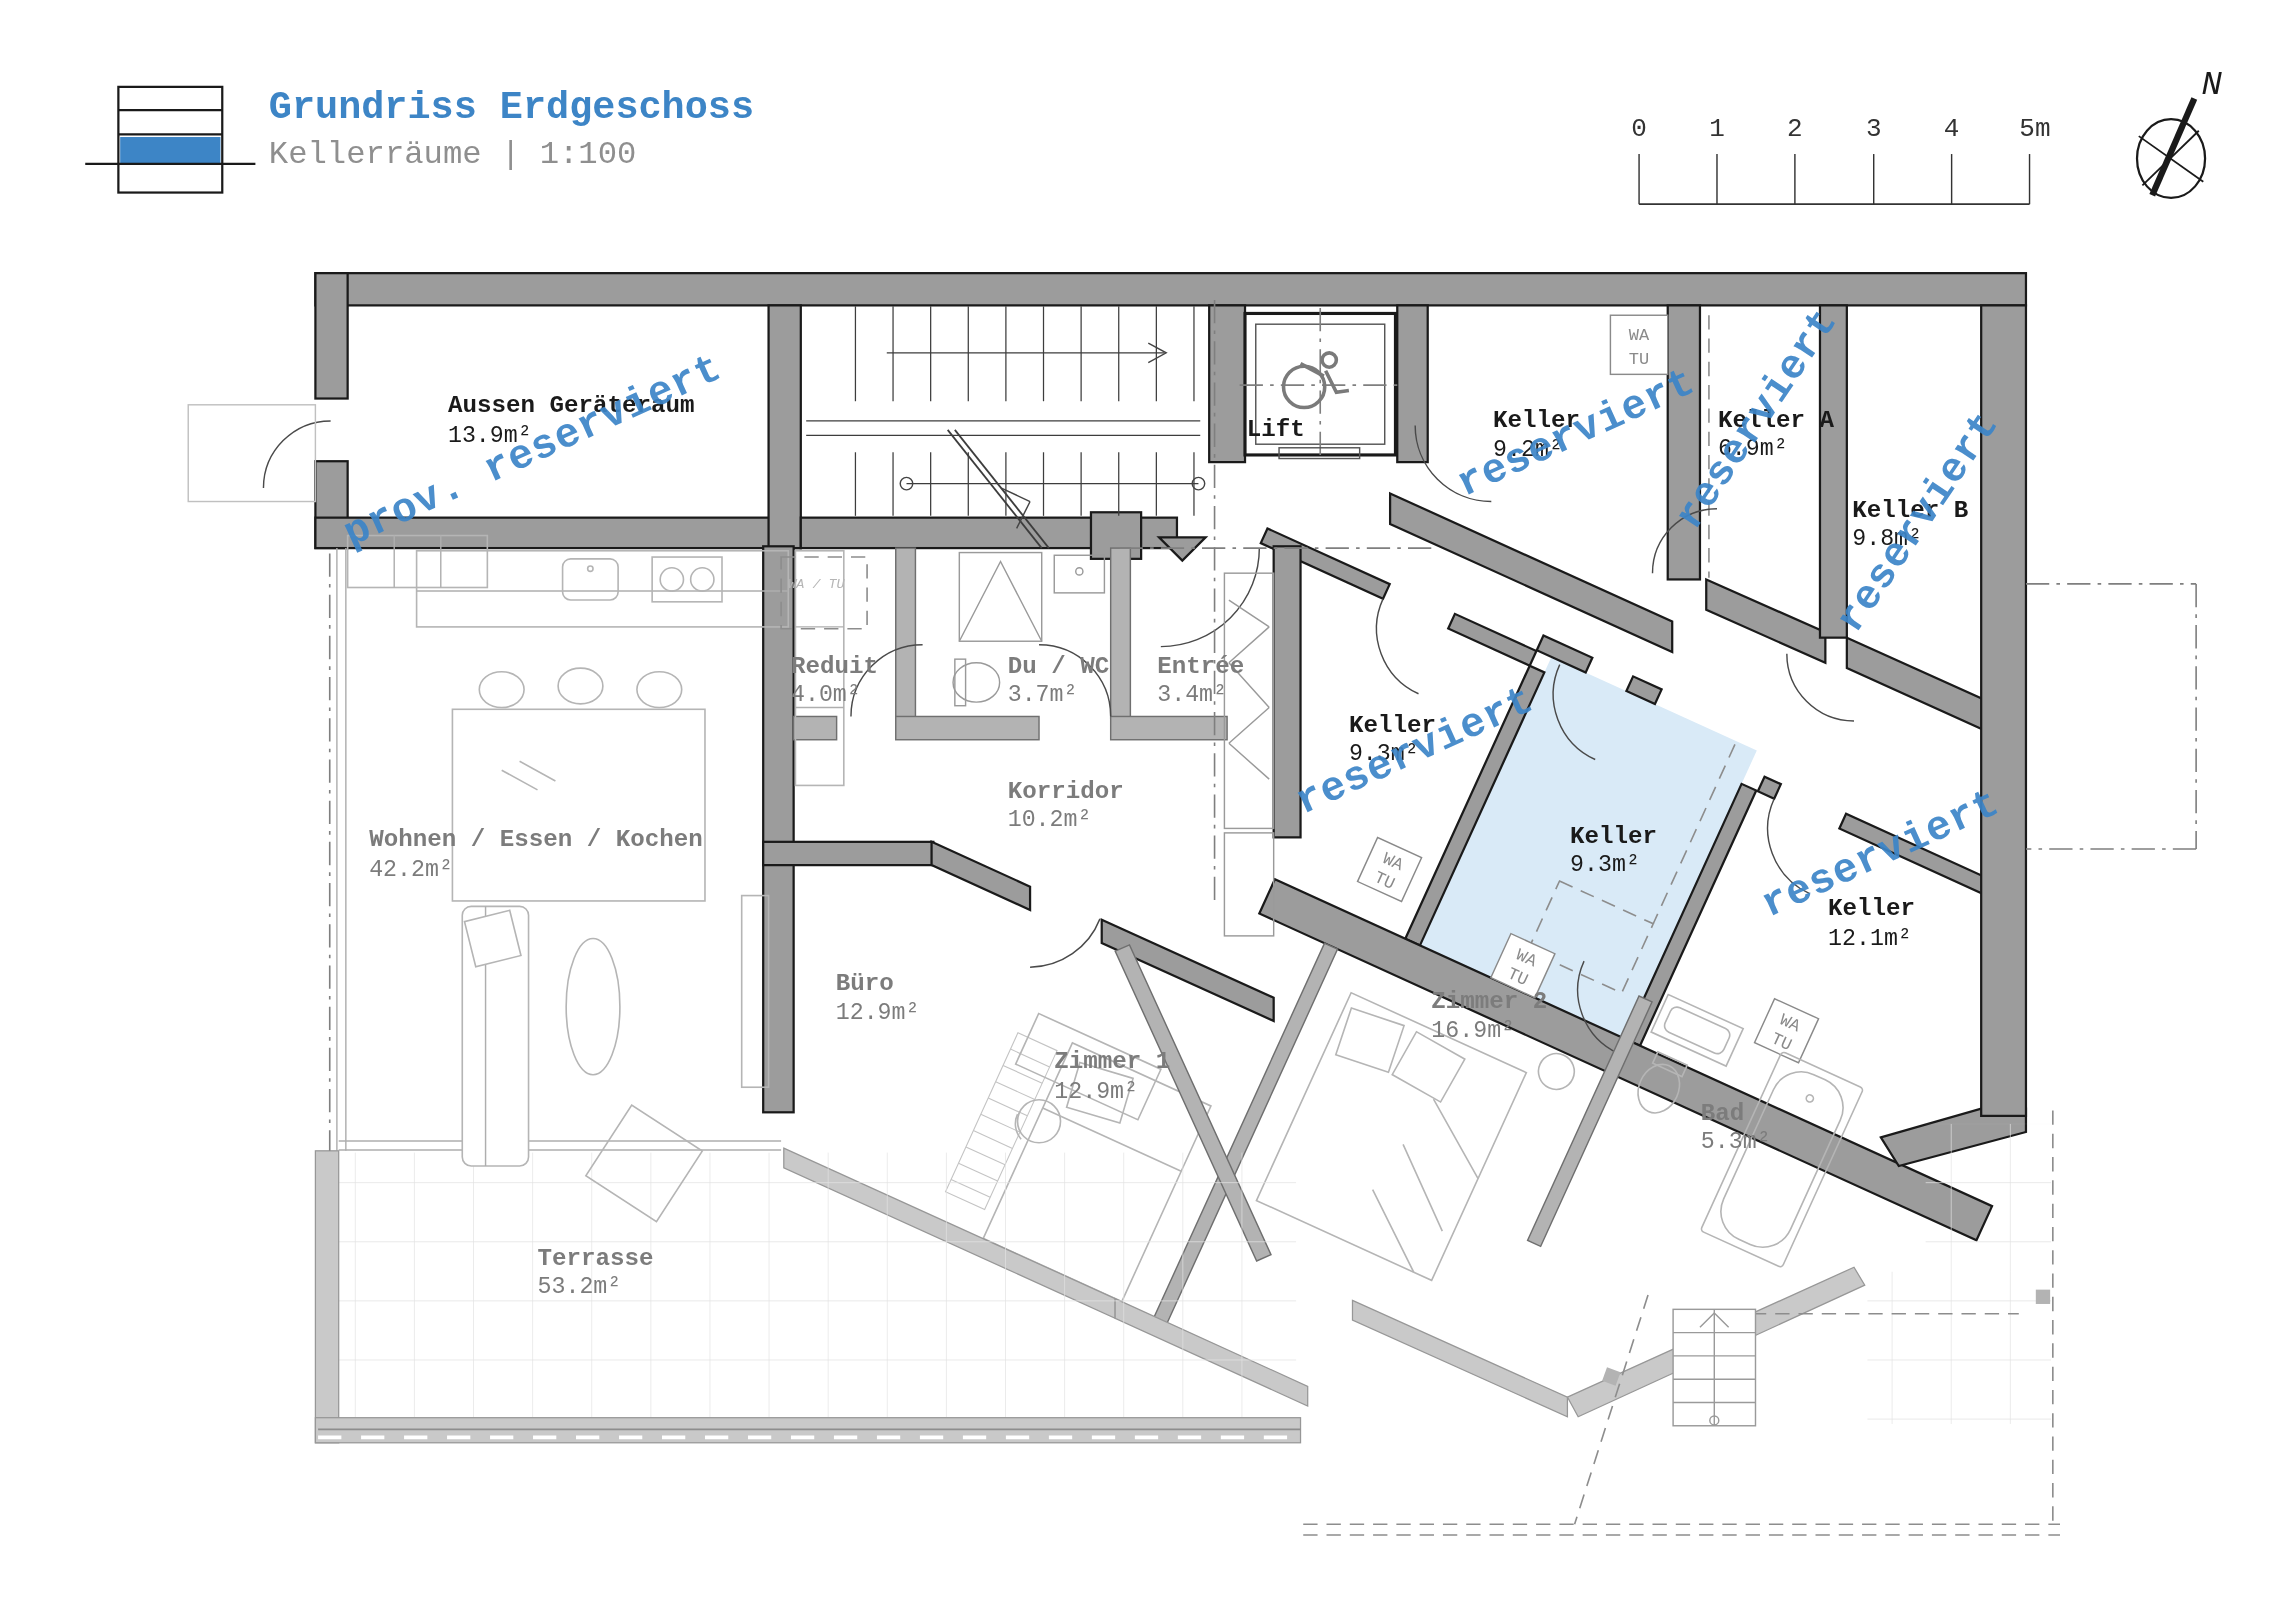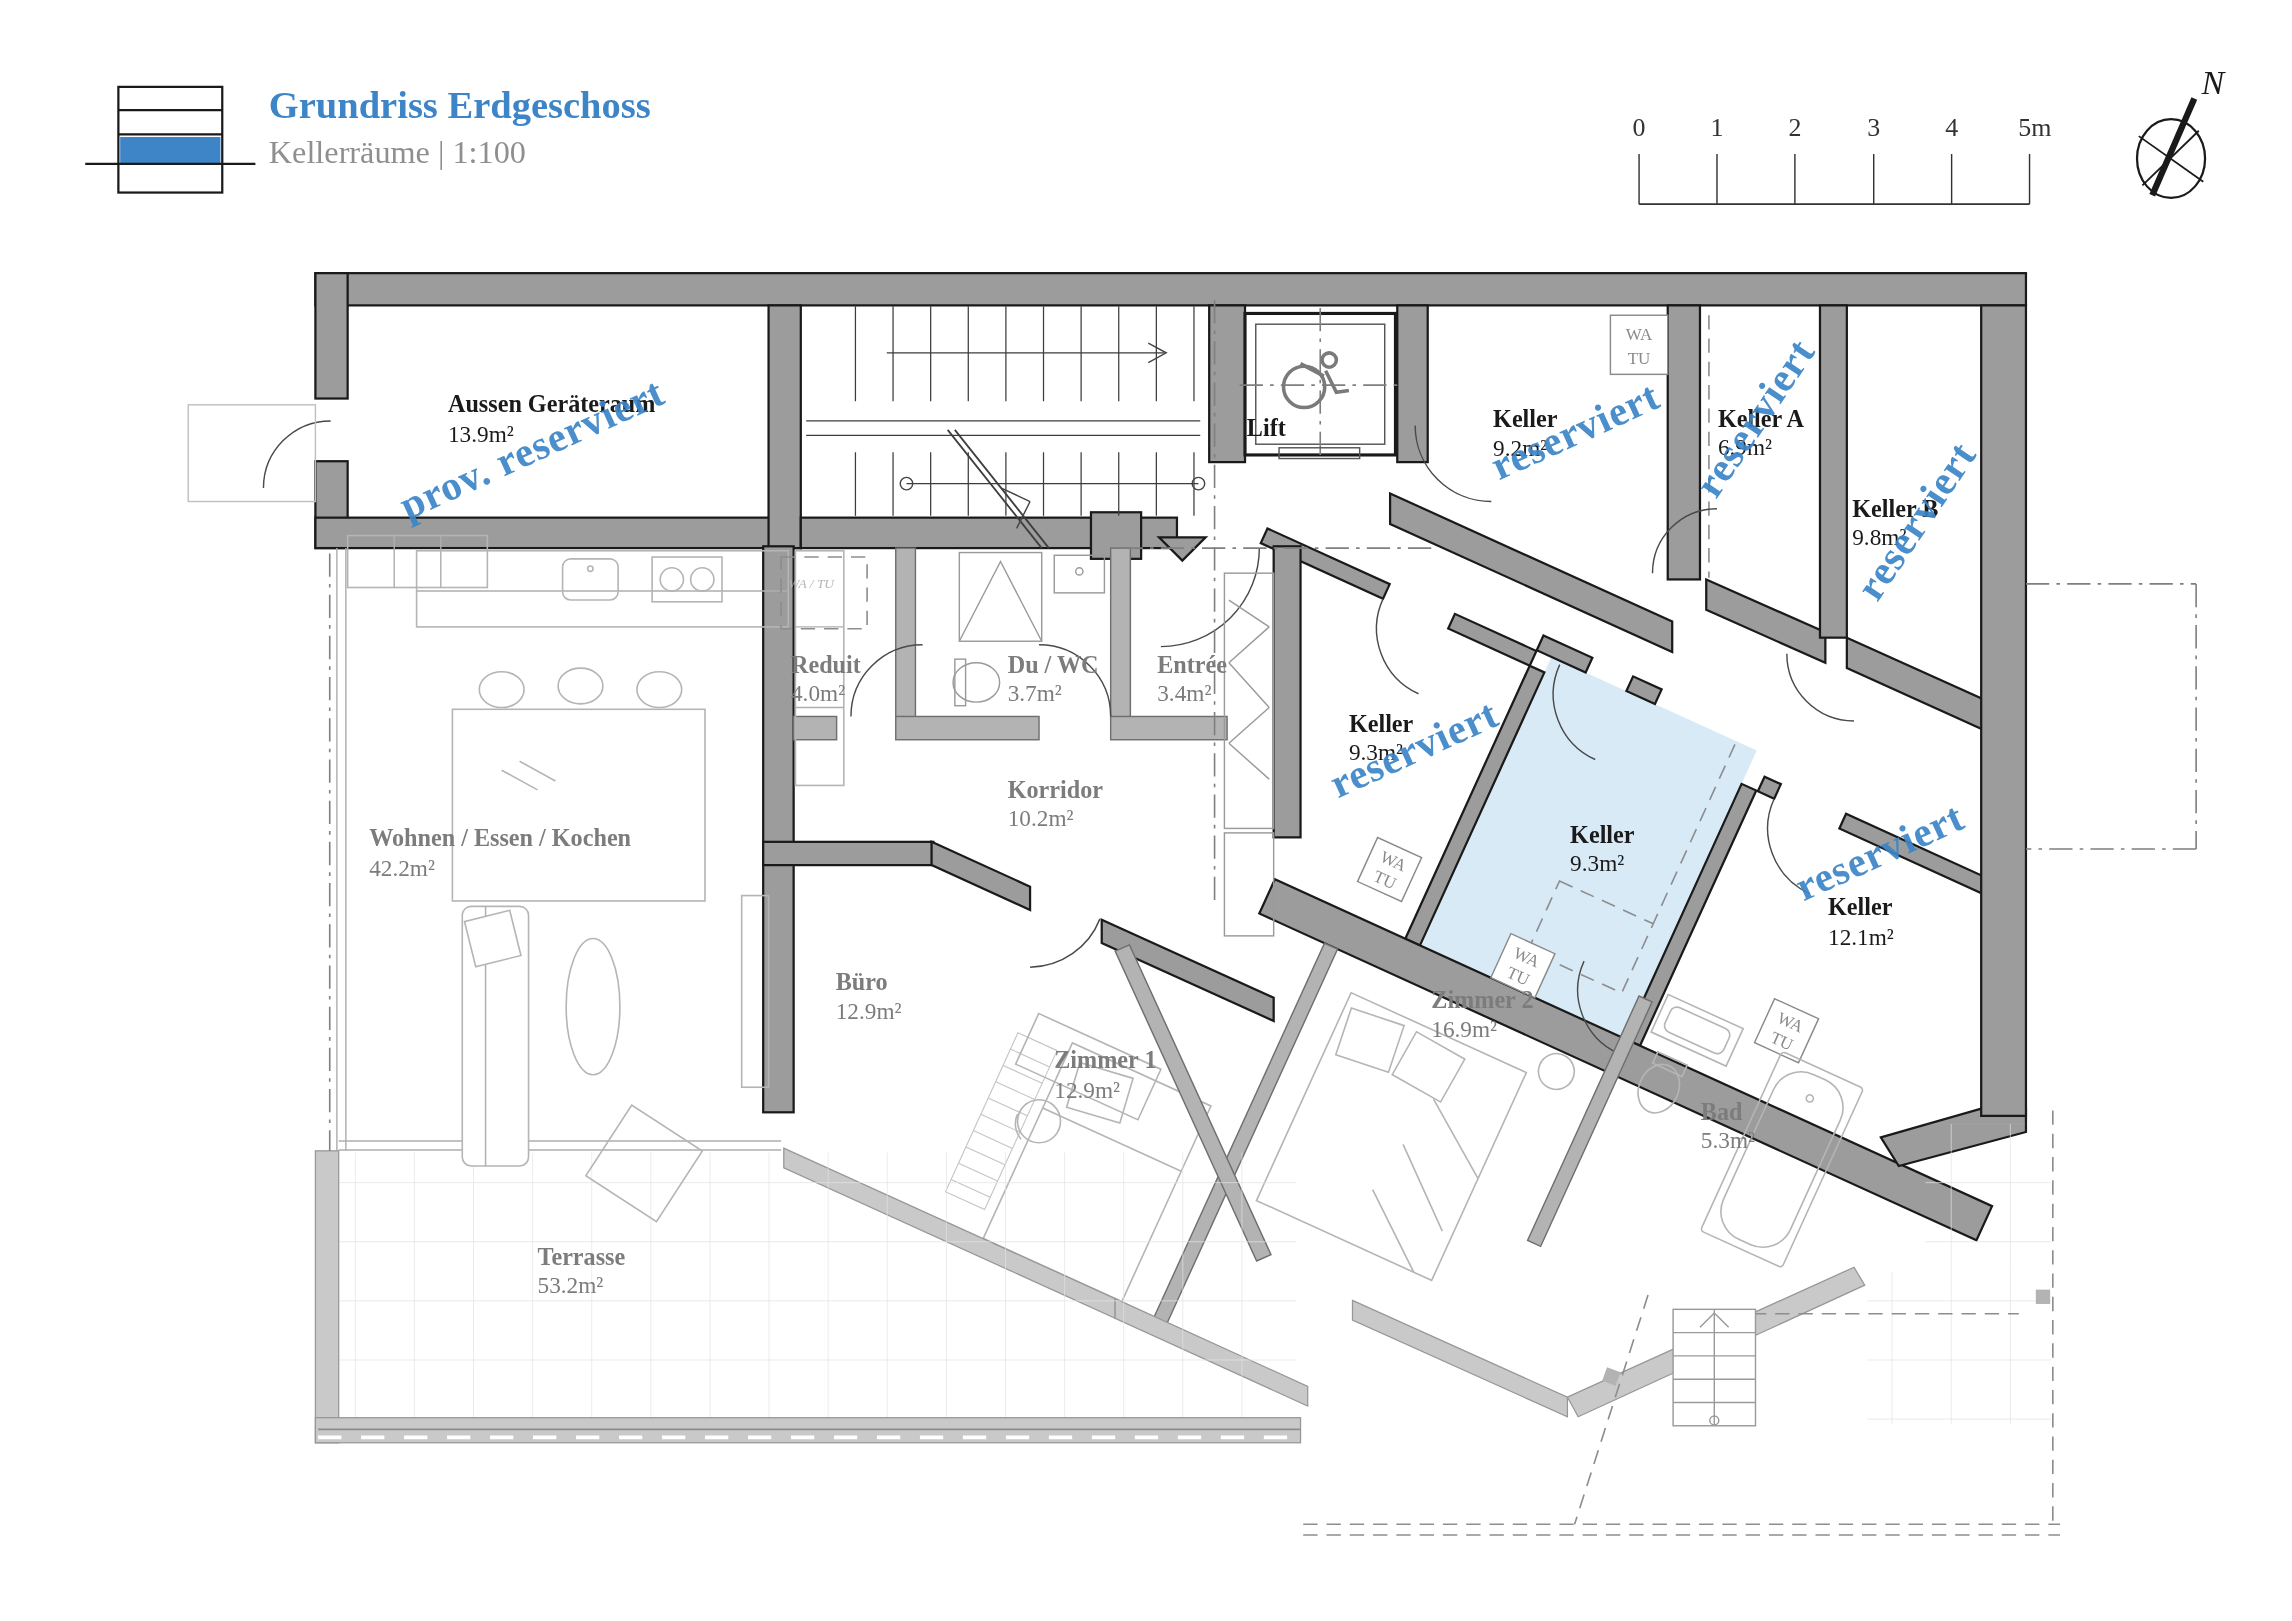--- a/index.html
+++ b/index.html
@@ -1,17 +1,17 @@
 <!DOCTYPE html>
 <html style="font-size:14.3px"><head>
 <meta charset="utf-8">
 <style>
   html,body{margin:0;padding:0;background:#fff;}
   .page{position:relative;width:2228px;height:1621px;background:#ffffff;overflow:hidden;
-        font-family:Liberation Serif, serif;}
+        font-family:Liberation Mono, monospace;}
   svg{position:absolute;left:0;top:0;}
   
   .wallD{fill:#9c9c9c;stroke:#1a1a1a;stroke-width:2.5;}      
   .wallM{fill:#b3b3b3;stroke:#6f6f6f;stroke-width:1.6;}      
   .wallL{fill:#c9c9c9;stroke:#979797;stroke-width:1.4;}      
   .roomW{fill:#ffffff;stroke:none;}
   .blueRoom{fill:#d9eaf7;}
   .thin{stroke:#444;stroke-width:1.6;fill:none;}
   .thinL{stroke:#aeaeae;stroke-width:1.6;fill:none;}
   .furn{stroke:#b5b5b5;stroke-width:1.8;fill:#ffffff;}

